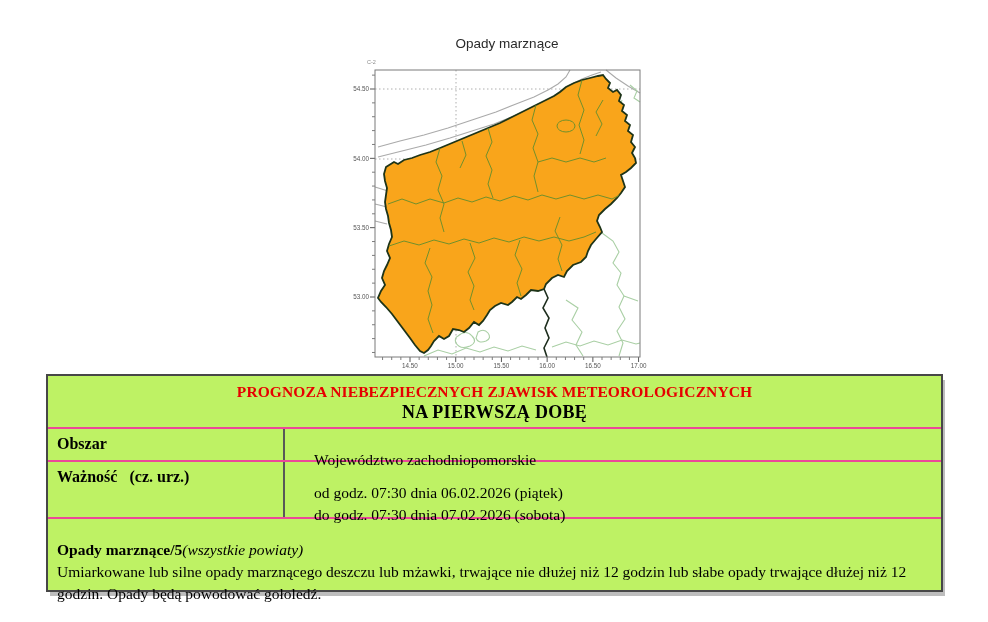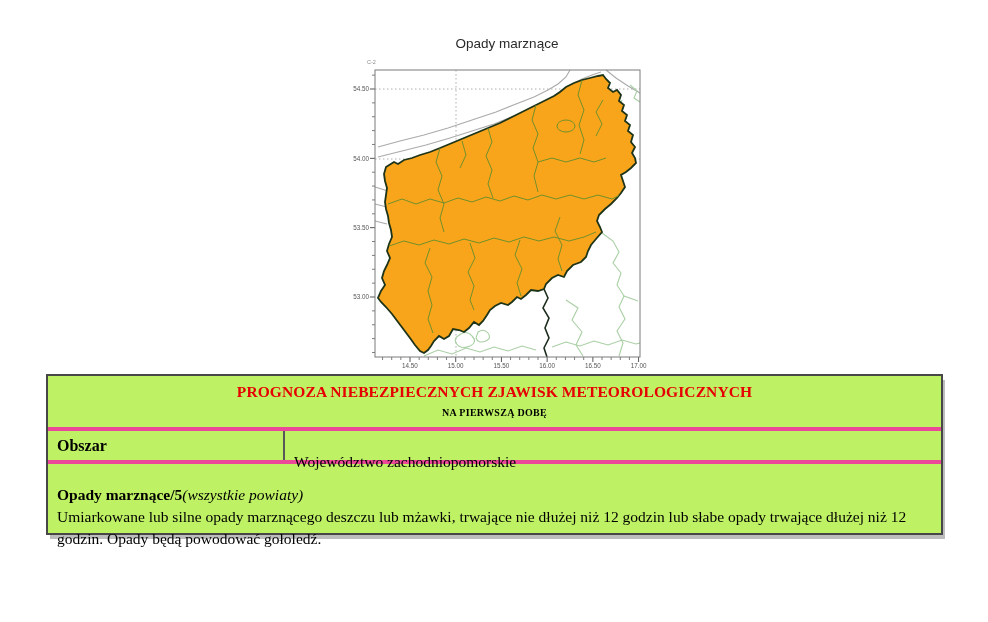--- a/index.html
+++ b/index.html
@@ -11,22 +11,22 @@
   svg text { font-family:"Liberation Sans", sans-serif; }
 
   .warn-table {
     position:absolute; left:46px; top:374px; width:897px;
     background:#bef264; border:2px solid #474747;
     box-shadow:3px 5px 0 -1px #bdbdbd;
     box-sizing:border-box;
   }
   .thead { height:51px; text-align:center; padding-top:5px; box-sizing:border-box; }
   .h1 { color:#e60000; font-weight:bold; font-size:15.5px; line-height:21px; letter-spacing:0.1px; }
-  .h2 { color:#000; font-weight:bold; font-size:10px; line-height:21px; letter-spacing:0.3px; }
-  .trow { display:flex; border-top:4px solid #ec4899; box-sizing:border-box; }
+  .h2 { color:#000; font-weight:bold; font-size:18px; line-height:21px; letter-spacing:0.3px; }
+  .trow { display:flex; border-top:2px solid #ec4899; box-sizing:border-box;gap:20px; }
   .row-obszar   { height:33px; }
   .row-waznosc  { height:57px; }
   .row-zjawisko { height:73px; }
   .tlabel {
     width:237px; box-sizing:border-box; border-right:2px solid #585858;
     padding:4px 8px 0 9px; font-weight:bold; font-size:16px; line-height:22px;
   }
   .tvalue { flex:1; padding:20px 12px 0 9px; font-size:15.5px; line-height:22px; }
   .b { font-weight:bold; }
   .i { font-style:italic; }
@@ -172,20 +172,27 @@
     <div class="thead">
       <div class="h1">PROGNOZA NIEBEZPIECZNYCH ZJAWISK METEOROLOGICZNYCH</div>
       <div class="h2">NA PIERWSZĄ DOBĘ</div>
     </div>
 
     <div class="trow row-obszar">
       <div class="tlabel">Obszar</div>
       <div class="tvalue">Województwo zachodniopomorskie</div>
     </div>
 
+    <div class="trow row-waznosc">
+      <div class="tlabel">Ważność&nbsp;&nbsp;&nbsp;(cz. urz.)</div>
+      <div class="tvalue">
+        <div>od godz. 07:30 dnia 06.02.2026 (piątek)</div>
+        <div>do godz. 07:30 dnia 07.02.2026 (sobota)</div>
+      </div>
+    </div>
 
     <div class="trow row-zjawisko">
       <div class="tvalue">
         <div><span class="b">Opady marznące/5</span><span class="i">(wszystkie powiaty)</span></div>
         <div>Umiarkowane lub silne opady marznącego deszczu lub mżawki, trwające nie dłużej niż 12 godzin lub słabe opady trwające dłużej niż 12 godzin. Opady będą powodować gołoledź.</div>
       </div>
     </div>
 
   </div>
 </div>

